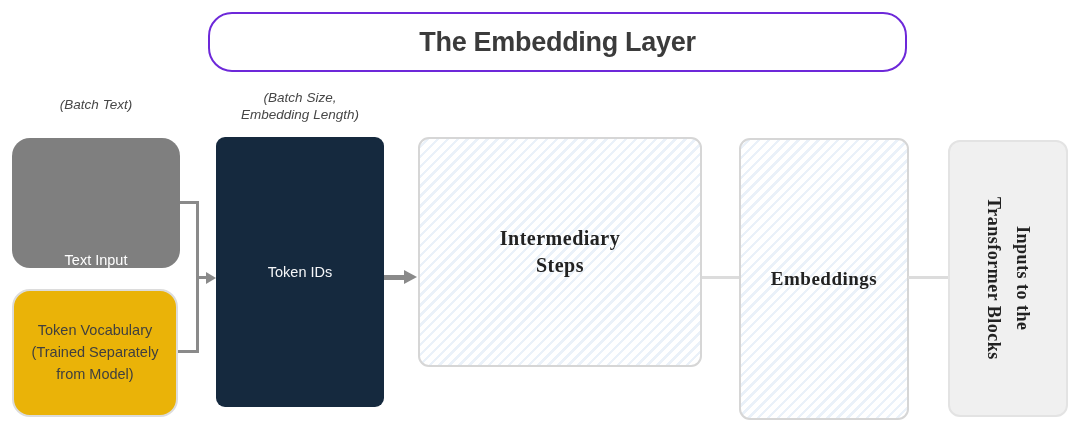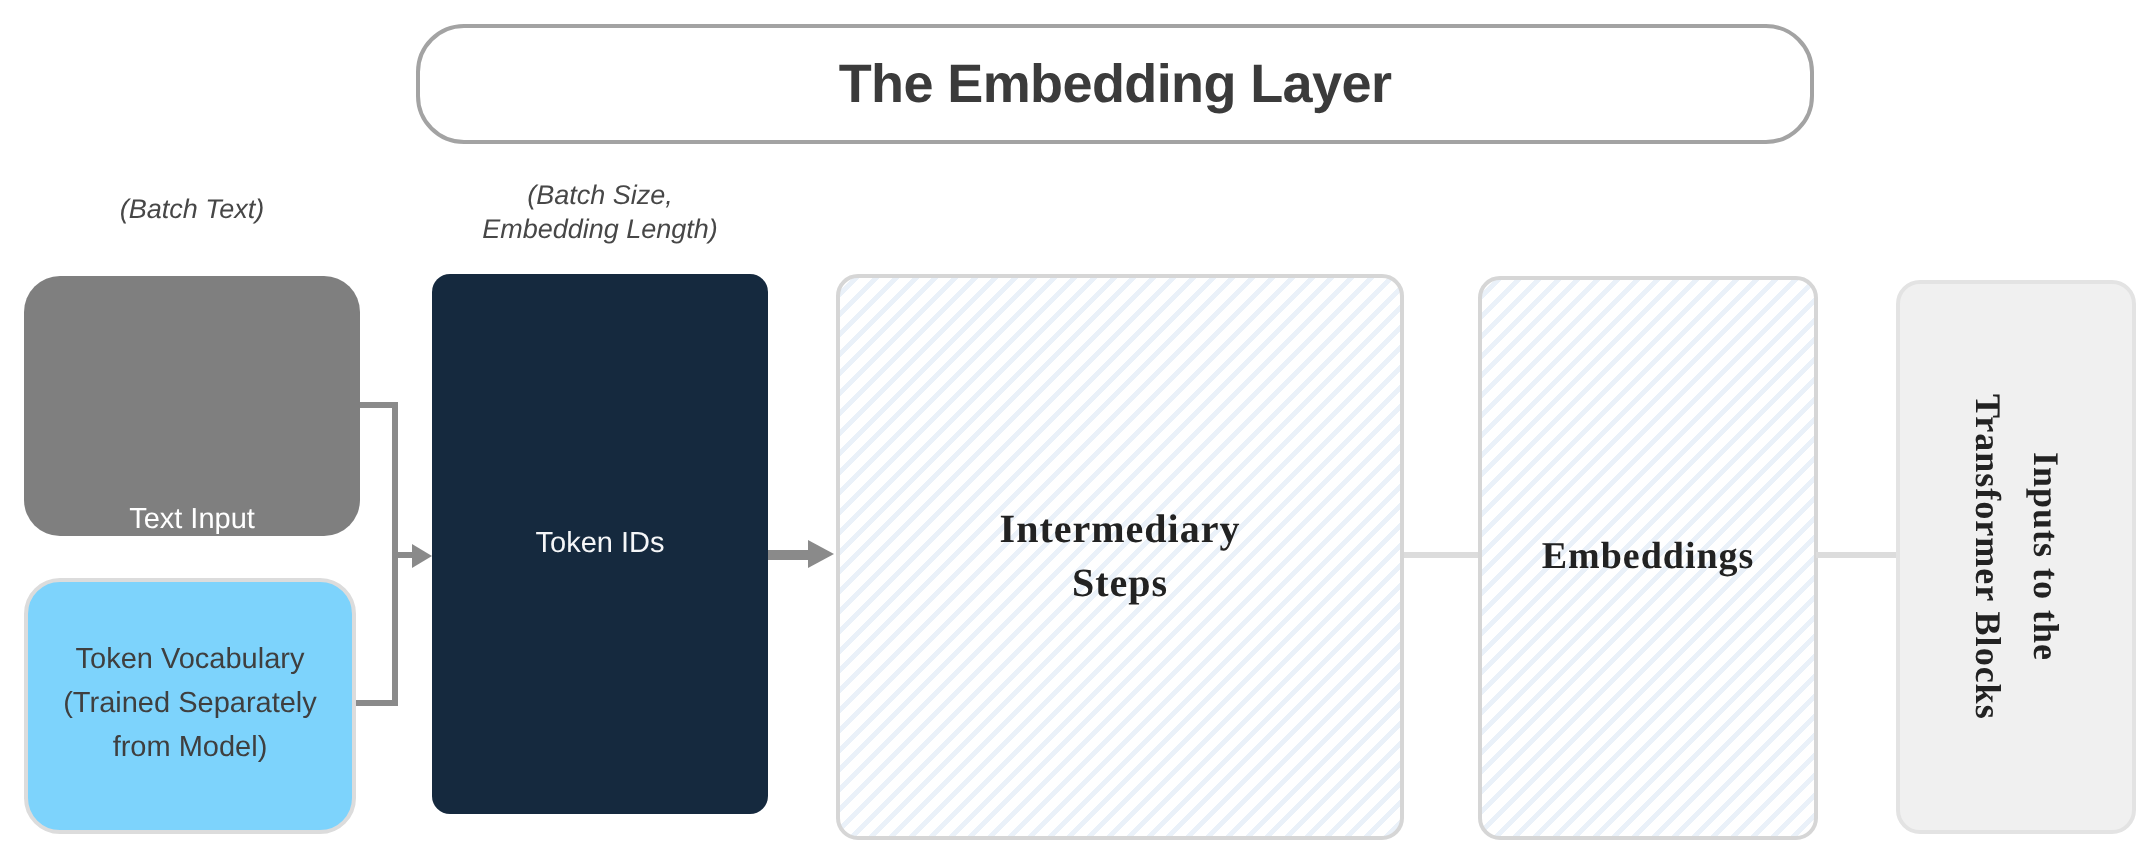--- a/index.html
+++ b/index.html
@@ -13,21 +13,21 @@
     width: 1074px;
     height: 429px;
     background: #ffffff;
     overflow: hidden;
   }
   .abs { position: absolute; }
 
   
   .title-box {
     left: 208px; top: 12px; width: 699px; height: 60px;
-    border: 2px solid #a3a3a3;
+    border: 2px solid #6d28d9;
     border-radius: 24px;
     background: #ffffff;
     display: flex; align-items: center; justify-content: center;
     box-sizing: border-box;
   }
   .title-text {
     font-size: 27px;
     font-weight: 700;
     color: #3b3b3b;
     letter-spacing: -0.3px;
@@ -49,21 +49,21 @@
   .text-input-box {
     left: 12px; top: 138px; width: 168px; height: 130px;
     background: #7f7f7f;
     border-radius: 18px;
     display: flex; align-items: flex-end; justify-content: center;
     color: #ffffff;
     font-size: 14.5px;
   }
   .vocab-box {
     left: 12px; top: 289px; width: 166px; height: 128px;
-    background: #7dd3fc;
+    background: #eab308;
     border: 2px solid #dcdcdc;
     border-radius: 18px;
     box-sizing: border-box;
     display: flex; align-items: center; justify-content: center;
     color: #3f3f3f;
     font-size: 14.5px;
     text-align: center;
     white-space: pre-line;
     line-height: 1.5;
   }
@@ -83,21 +83,21 @@
     background: repeating-linear-gradient(
       135deg,
       #ffffff 0px, #ffffff 4.5px,
       #eaf1f9 4.5px, #eaf1f9 7px
     );
     border: 2px solid #d6d6d6;
     border-radius: 11px;
     box-sizing: border-box;
     display: flex; align-items: center; justify-content: center;
   }
-  .intermediary-box { left: 418px; top: 137px; width: 284px; height: 283px; }
+  .intermediary-box { left: 418px; top: 137px; width: 284px; height: 230px; }
   .embeddings-box   { left: 739px; top: 138px; width: 170px; height: 282px; }
 
   .hand-text {
     font-family: cursive;
     font-weight: 600;
     color: #222222;
     text-align: center;
     white-space: pre-line;
     line-height: 1.35;
     letter-spacing: 0.5px;

